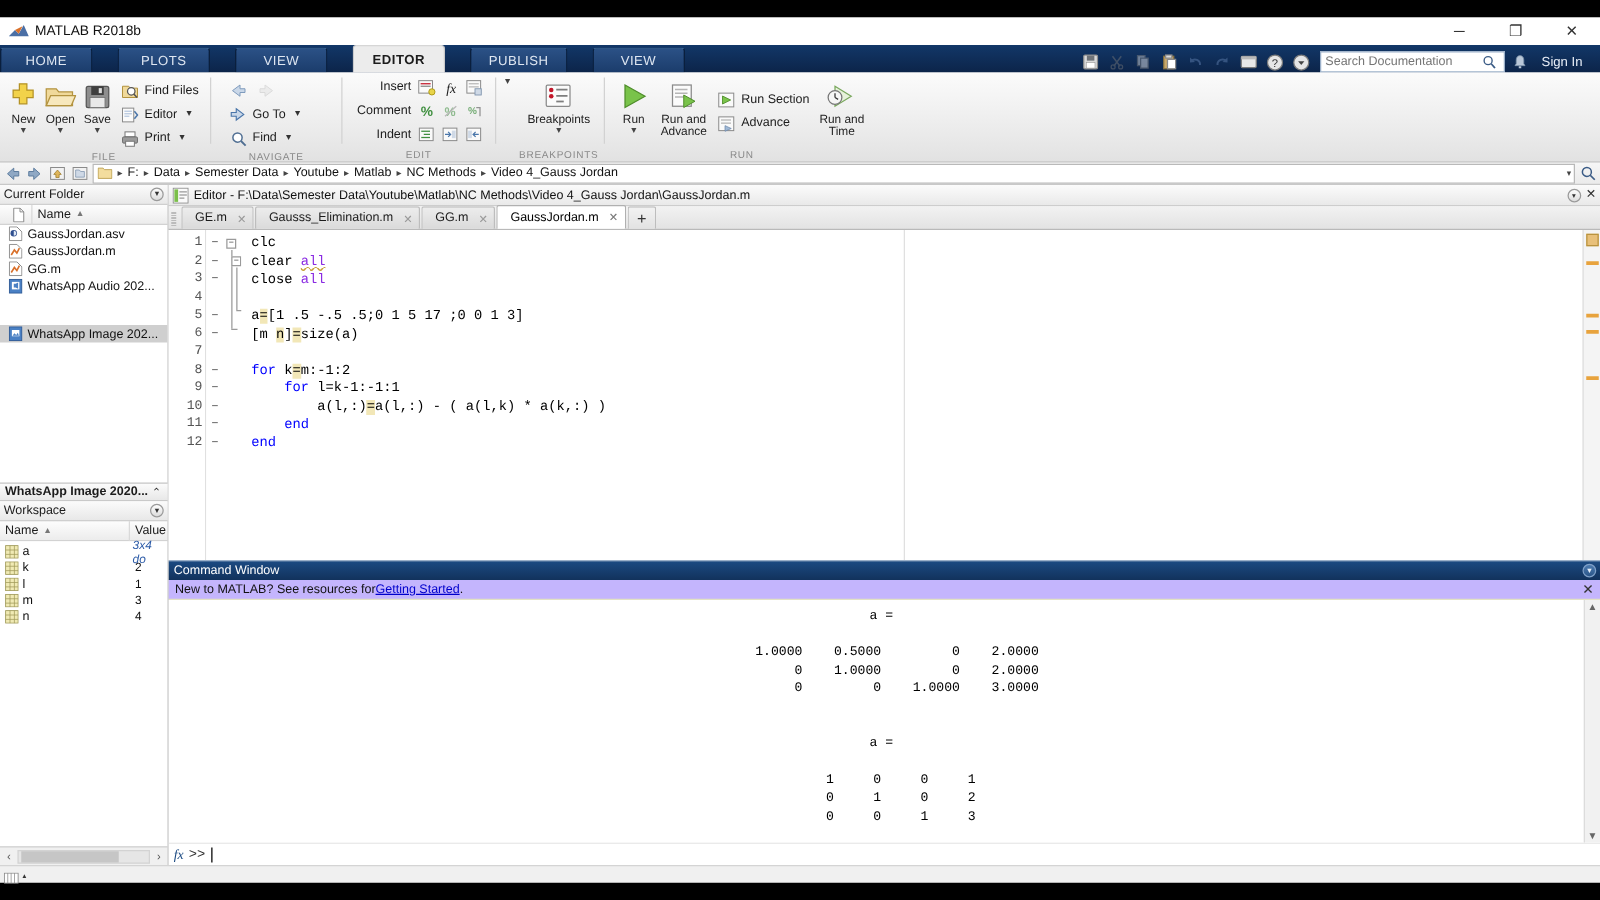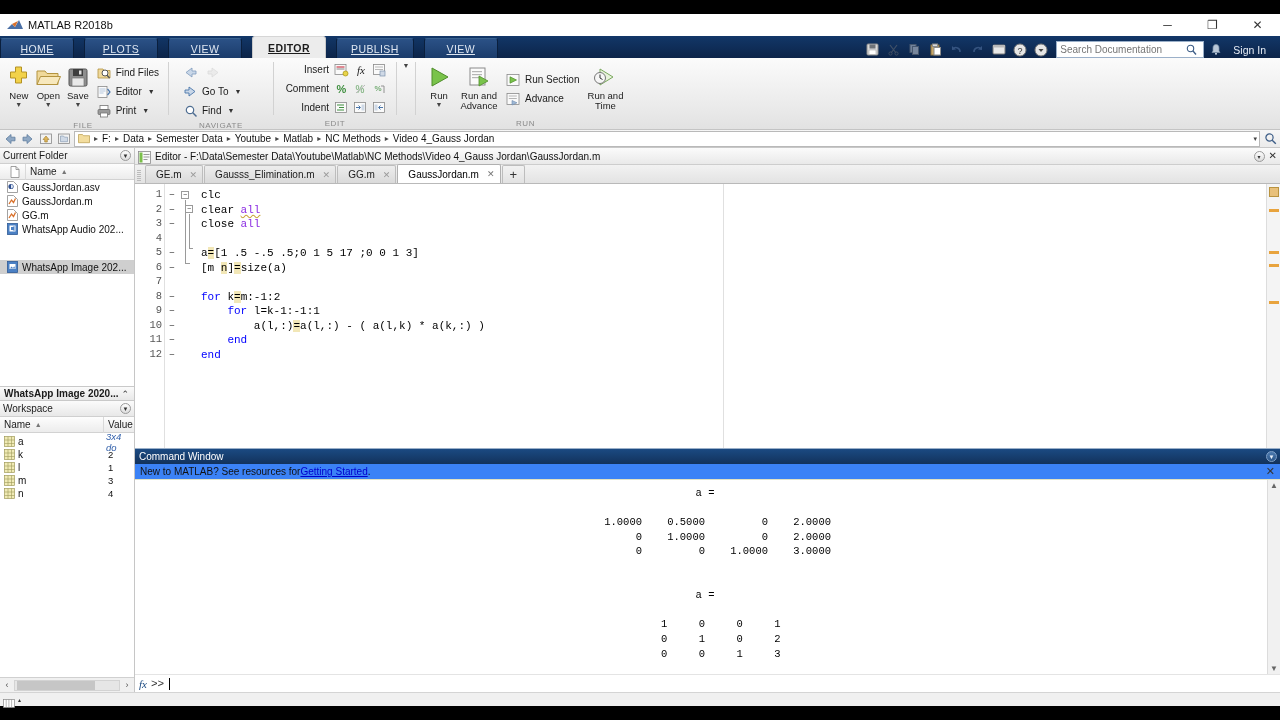--- a/index.html
+++ b/index.html
@@ -39,22 +39,21 @@
     background: linear-gradient(180deg,#123768 0%, #0c2449 100%);
   }
   .rtab {
     height: 20px; min-width: 74px; padding: 0 14px;
     display: flex; align-items: center; justify-content: center;
     font-size: 10.5px; color: #dfe7f2; letter-spacing: .4px;
     background: linear-gradient(180deg,#2b5186 0%,#1b3c6b 100%);
     border-left: 1px solid #0a1f3d; border-right: 1px solid #0a1f3d;
     border-top: 1px solid #39628f;
     border-radius: 3px 3px 0 0;
-    margin-right: 10px;
-    text-decoration: underline;
+    margin-right: 20px;
   }
   .rtab.active {
     background: #ececec; color: #1c1c1c; font-weight: bold;
     border-top: 1px solid #d6d6d6; border-left: 1px solid #c9c9c9; border-right: 1px solid #c9c9c9;
     height: 22px;
   }
   .rtab-spacer { flex: 1; }
   .quickbar { display: flex; align-items: center; gap: 2px; padding-right: 6px; }
   .qbtn {
     width: 19px; height: 17px; display: flex; align-items: center; justify-content: center;
@@ -237,21 +236,21 @@
 
   
   .cmdwin { height: 244px; display: flex; flex-direction: column; border-top: 1px solid #9bb0c9; text-align: center; }
   .cmd-head {
     height: 15px; background: linear-gradient(180deg,#1b4a82,#12325c);
     display: flex; align-items: center; padding: 0 4px; position: relative;
   }
   .cmd-head .t { font-size: 10px; color: #fff; }
   .cmd-head .circbtn { border-color:#7fa0c8; background: linear-gradient(180deg,#4d7bb0,#2b5689); color:#e6eef8; }
   .cmd-notice {
-    height: 16px; background: #3b82f6; border-bottom: 1px solid #e2e2c4;
+    height: 16px; background: #c4b5fd; border-bottom: 1px solid #e2e2c4;
     display: flex; align-items: center; padding: 0 5px; position: relative;
     font-size: 10px; color: #111;
   }
   .cmd-notice a { color: #0000cc; text-decoration: underline; }
   .cmd-notice .x { position: absolute; right: 5px; font-size: 11px; color: #333; }
 
   .cmd-body { flex: 1; background: #fff; position: relative; display: flex; min-height: 0; }
   .cmd-text {
     flex: 1; padding: 6px 0 0 8px; font-family: "Liberation Mono", monospace;
     font-size: 10.5px; color: #000; white-space: pre; line-height: 14.6px;
@@ -572,20 +571,39 @@
         </div>
       </div>
       <div class="rgroup-label">EDIT</div>
     </div>
 
     <div class="rsep"></div>
     <div class="bigbtn" style="width:14px;align-self:flex-start;padding-top:4px;">
       <div class="caret">▼</div>
     </div>
 
+    <div class="rgroup" style="width:68px;">
+      <div class="rgroup-body" style="justify-content:center;">
+        <div class="bigbtn" style="width:62px;">
+          <div class="ico">
+            <svg width="24" height="22" viewBox="0 0 24 22">
+                <rect x="2" y="2" width="19" height="17" rx="1" fill="#fbfbfb" stroke="#8a8a8a"></rect>
+                <circle cx="6" cy="6" r="1.8" fill="#c3172a"></circle>
+                <circle cx="6" cy="11" r="1.8" fill="#c3172a"></circle>
+                <rect x="10" y="5" width="9" height="1.4" fill="#7e7e7e"></rect>
+                <rect x="10" y="10" width="9" height="1.4" fill="#7e7e7e"></rect>
+                <rect x="10" y="14.5" width="6" height="1.4" fill="#7e7e7e"></rect>
+              </svg>
+          </div>
+          <div class="lbl">Breakpoints</div>
+          <div class="caret">▼</div>
+        </div>
+      </div>
+      <div class="rgroup-label">BREAKPOINTS</div>
+    </div>
 
     <div class="rsep"></div>
 
     <div class="rgroup" style="width:215px;">
       <div class="rgroup-body">
         <div class="bigbtn" style="width:34px;">
           <div class="ico">
             <svg width="24" height="24" viewBox="0 0 24 24">
                 <path d="M5 3 L21 12 L5 21 Z" fill="#79c34a" stroke="#4f8d2b" stroke-width="1"></path>
               </svg>

